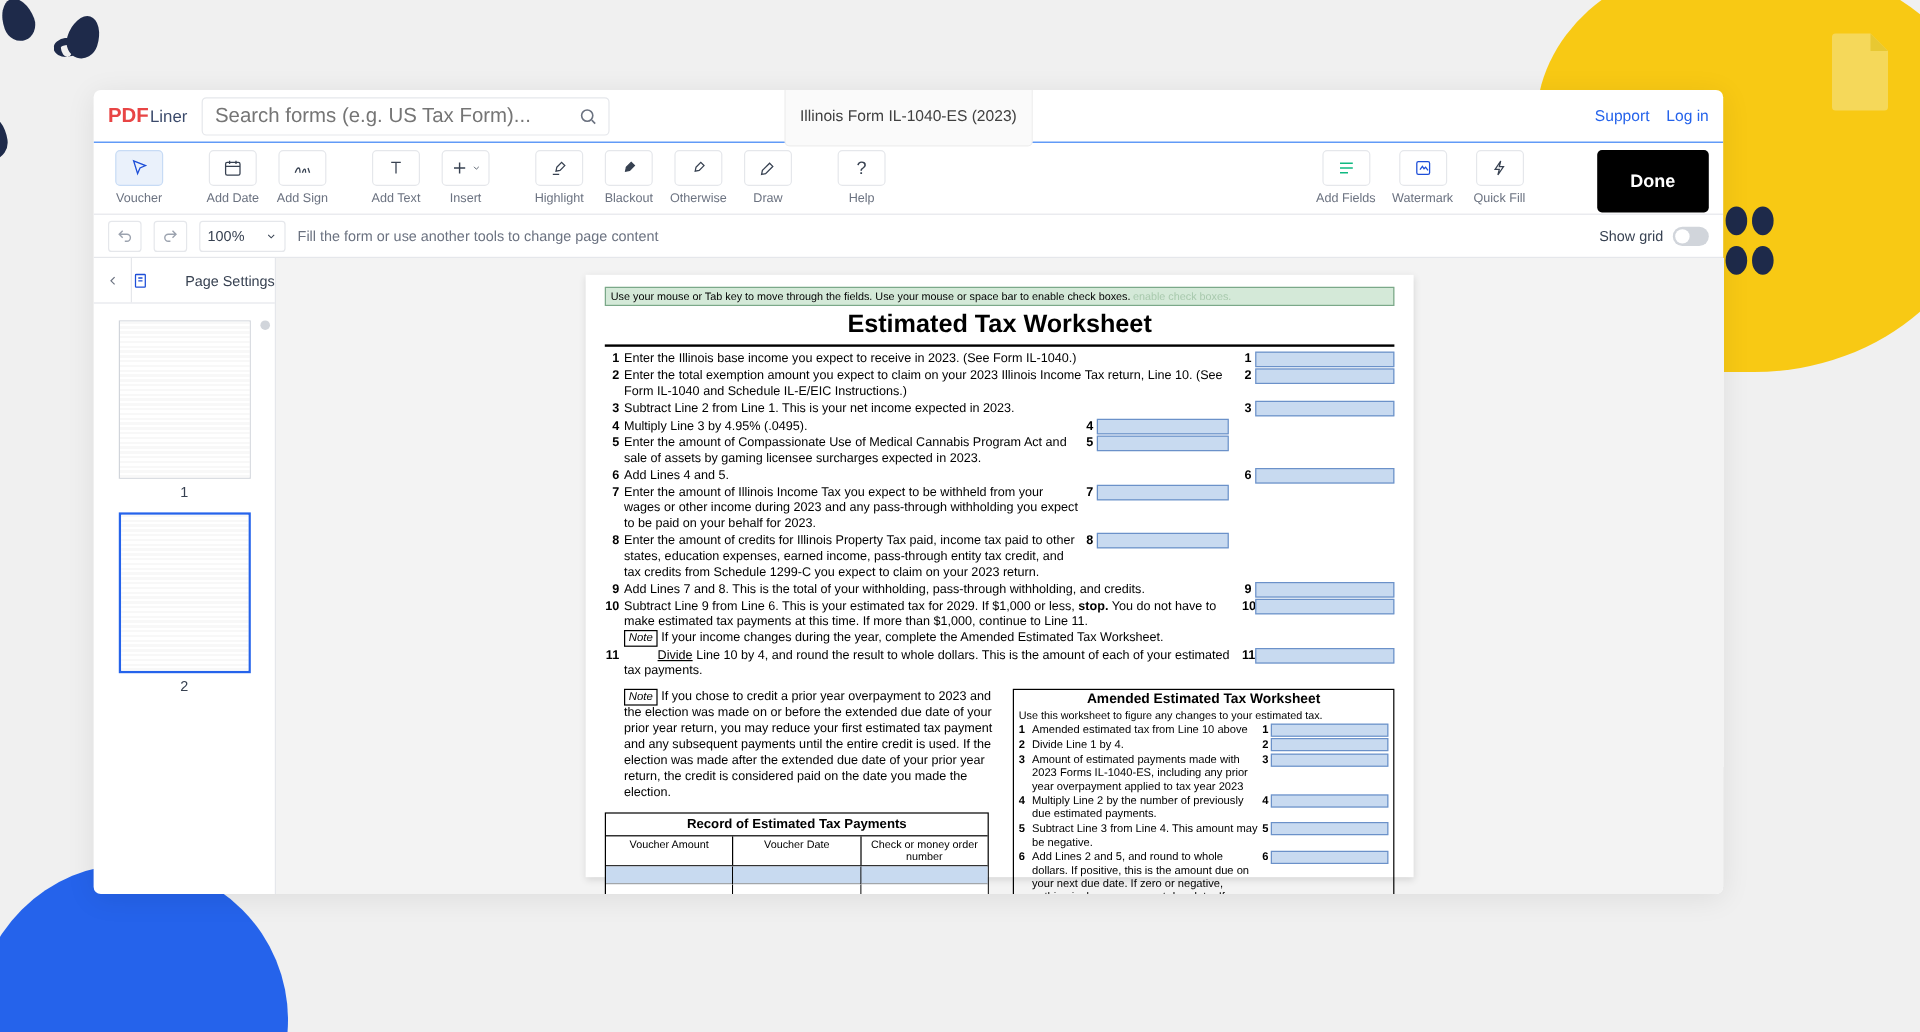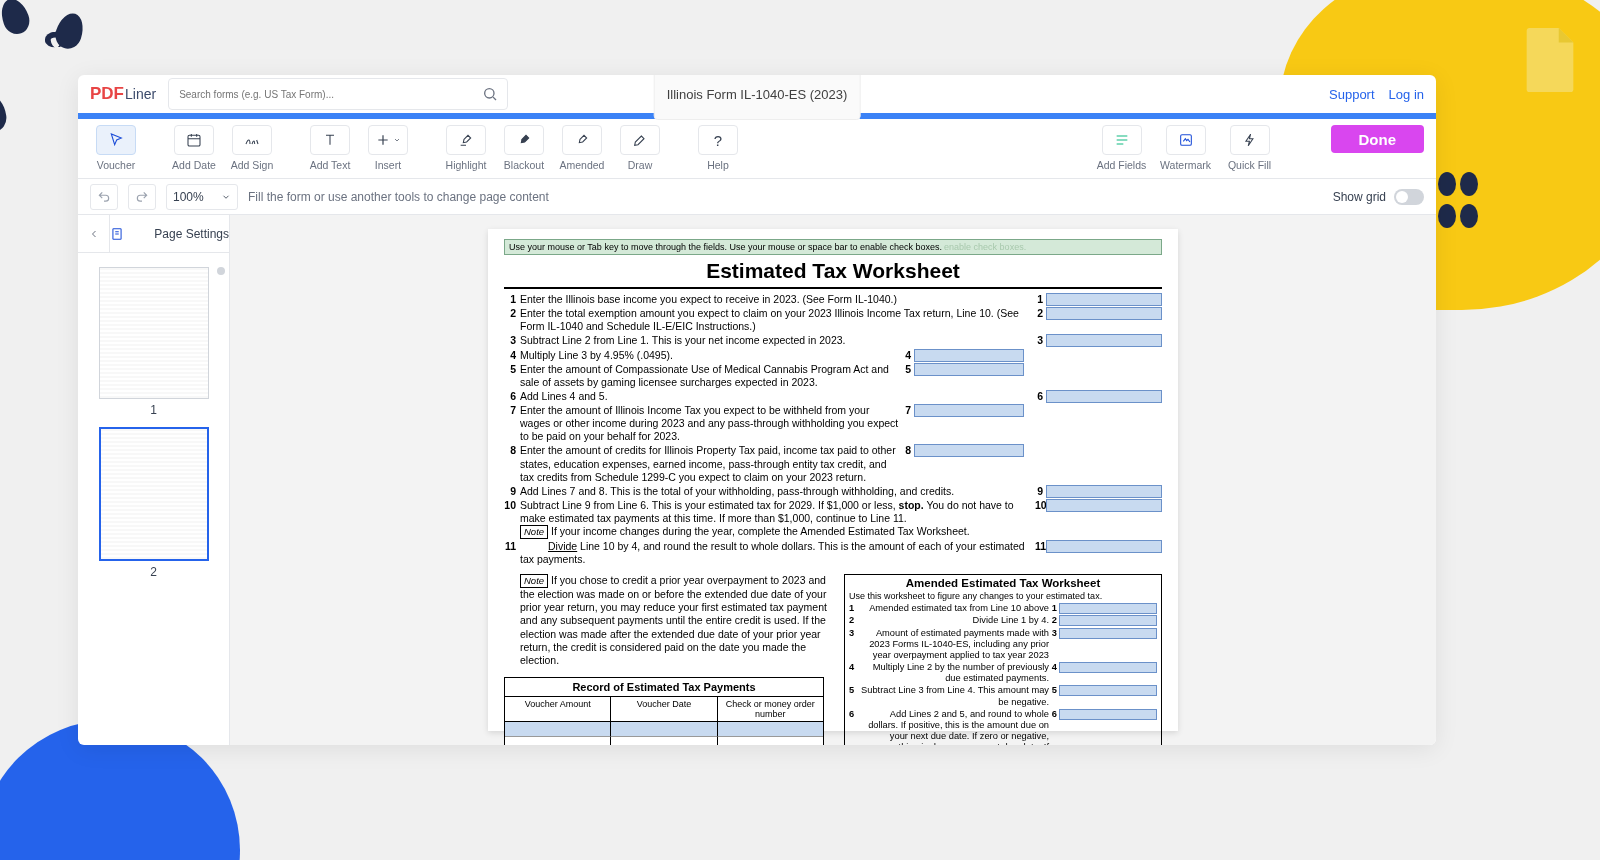--- a/index.html
+++ b/index.html
@@ -16,42 +16,42 @@
 .blob-navy-dots-tl .d4 { transform: rotate(-8deg) translate(-30px,40px); }
 .blob-navy-dots-tr { position: absolute; right: 120px; top: 170px; z-index: 0; }
 .blob-navy-dots-tr span { display: inline-block; width: 18px; height: 24px; background: #1e2a4a; border-radius: 50%; margin: 2px; }
 .pdf-ghost { position: absolute; right: 20px; top: 25px; width: 60px; height: 70px; z-index: 0; }
 .pdf-ghost svg { width: 100%; height: 100%; }
 
 
 .app { position: absolute; left: 78px; top: 75px; width: 1358px; height: 670px; background: #fff; border-radius: 6px; box-shadow: 0 4px 24px rgba(0,0,0,0.08); z-index: 1; display: flex; flex-direction: column; overflow: hidden; }
 
 
-.topbar { display: flex; align-items: center; height: 44px; border-bottom: 6px solid #3b82f6; padding: 0 12px; gap: 8px; }
+.topbar { display: flex; align-items: center; height: 44px; border-bottom: 1px solid #3b82f6; padding: 0 12px; gap: 8px; }
 .logo { display: flex; align-items: baseline; font-weight: 700; font-size: 17px; margin-right: 4px; }
 .logo .p { color: #e84545; }
 .logo .l { color: #3b4a6b; font-weight: 500; font-size: 14px; margin-left: 1px; }
 .search-wrap { position: relative; flex: 0 0 340px; }
-.search { width: 100%; height: 32px; border: 1px solid #e5e7eb; border-radius: 4px; padding: 0 54px 0 10px; font-size: 10px; color: #6b7280; background: #fff; }
+.search { width: 100%; height: 32px; border: 1px solid #e5e7eb; border-radius: 4px; padding: 0 54px 0 10px; font-size: 17px; color: #6b7280; background: #fff; }
 .search-icon { position: absolute; right: 10px; top: 8px; width: 16px; height: 16px; color: #6b7280; }
 .doc-title-pill { margin-left: auto; margin-right: auto; font-size: 13px; color: #404040; background: #fafafa; border: 1px solid #eee; border-radius: 4px; padding: 17px 12px; position: absolute; left: 50%; transform: translateX(-50%); }
 .top-links { margin-left: auto; display: flex; gap: 14px; font-size: 13px; }
 .top-links a { color: #2563eb; text-decoration: none; }
 
 
 .toolbar { display: flex; align-items: flex-start; height: 60px; border-bottom: 1px solid #e5e7eb; padding: 6px 12px 0; }
 .tool-group { display: flex; gap: 6px; }
 .tool { display: flex; flex-direction: column; align-items: center; justify-content: center; width: 52px; cursor: pointer; }
 .tool-btn { width: 40px; height: 30px; border: 1px solid #e5e7eb; border-radius: 4px; display: flex; align-items: center; justify-content: center; color: #374151; }
 .tool-btn.active { background: #eaf1fb; border-color: #c7dbf5; }
 .tool-label { font-size: 10.5px; color: #6b7280; margin-top: 4px; white-space: nowrap; }
 .tool-sep { width: 14px; }
 .tool.wide { width: 58px; }
 .toolbar-right { margin-left: auto; display: flex; align-items: flex-start; gap: 6px; }
-.done-btn { background: #d946ef; color: #fff; border: none; border-radius: 4px; height: 28px; padding: 0 28px; font-size: 15px; font-weight: 600; cursor: pointer; margin-left: 46px; }
+.done-btn { background: #000000; color: #fff; border: none; border-radius: 4px; height: 52px; padding: 0 28px; font-size: 15px; font-weight: 600; cursor: pointer; margin-left: 46px; }
 
 
 .subbar { display: flex; align-items: center; height: 36px; border-bottom: 1px solid #e5e7eb; padding: 0 12px; gap: 10px; }
 .icon-sq { width: 28px; height: 26px; border: 1px solid #e5e7eb; border-radius: 3px; display: flex; align-items: center; justify-content: center; color: #9ca3af; cursor: pointer; }
 .zoom-sel { width: 72px; height: 26px; border: 1px solid #e5e7eb; border-radius: 3px; font-size: 12px; color: #374151; display: flex; align-items: center; justify-content: space-between; padding: 0 6px; cursor: pointer; }
 .hint { font-size: 12px; color: #6b7280; }
 .subbar-right { margin-left: auto; display: flex; align-items: center; gap: 8px; font-size: 12px; color: #374151; }
 .toggle { width: 30px; height: 16px; background: #d1d5db; border-radius: 8px; position: relative; }
 .toggle::after { content: ''; position: absolute; left: 2px; top: 2px; width: 12px; height: 12px; background: #fff; border-radius: 50%; }
 
@@ -93,21 +93,21 @@
 .rec-row { display: flex; height: 15px; }
 .rec-row > div { flex: 1; background: #c8daf0; border-right: 1px solid #000; border-bottom: 1px solid #999; margin: 0; }
 .rec-row > div:last-child { border-right: none; }
 .rec-row.alt > div { background: #fff; }
 
 .amend-box { border: 1.5px solid #000; flex: 1; padding: 2px 4px 4px; }
 .amend-title { text-align: center; font-weight: 700; font-size: 11.5px; margin-bottom: 2px; }
 .amend-sub { font-size: 9px; margin-bottom: 2px; }
 .arow { display: flex; align-items: flex-start; font-size: 9.3px; margin-bottom: 1px; }
 .arow .an { width: 11px; font-weight: 700; flex-shrink: 0; }
-.arow .at { flex: 1; line-height: 1.2; text-align: right; }
+.arow .at { flex: 1; line-height: 1.2; }
 .arow .arn { width: 10px; font-weight: 700; text-align: right; padding-right: 2px; flex-shrink: 0; }
 .arow .af { width: 98px; height: 11px; background: #c8daf0; border: 1px solid #6b91c9; flex-shrink: 0; }
 
 svg { display: block; }
 </style>
 </head>
 <body>
 
 <div class="blob-yellow"></div>
 <div class="blob-blue"></div>
@@ -209,21 +209,21 @@
             </svg>
           </div>
         <div class="tool-label">Blackout</div>
       </div>
       <div class="tool">
         <div class="tool-btn">
             <svg width="16" height="16" viewBox="0 0 24 24" fill="none" stroke="currentColor" stroke-width="1.6">
               <path d="M9 11l6-6 4 4-6 6-5 1 1-5z"></path>
             </svg>
           </div>
-        <div class="tool-label">Amended</div>
+        <div class="tool-label">Otherwise</div>
       </div>
       <div class="tool">
         <div class="tool-btn">
             <svg width="16" height="16" viewBox="0 0 24 24" fill="none" stroke="currentColor" stroke-width="1.6">
               <path d="M14 6l4 4-9 9-5 1 1-5 9-9z"></path>
             </svg>
           </div>
         <div class="tool-label">Draw</div>
       </div>
       <div class="tool-sep"></div>

